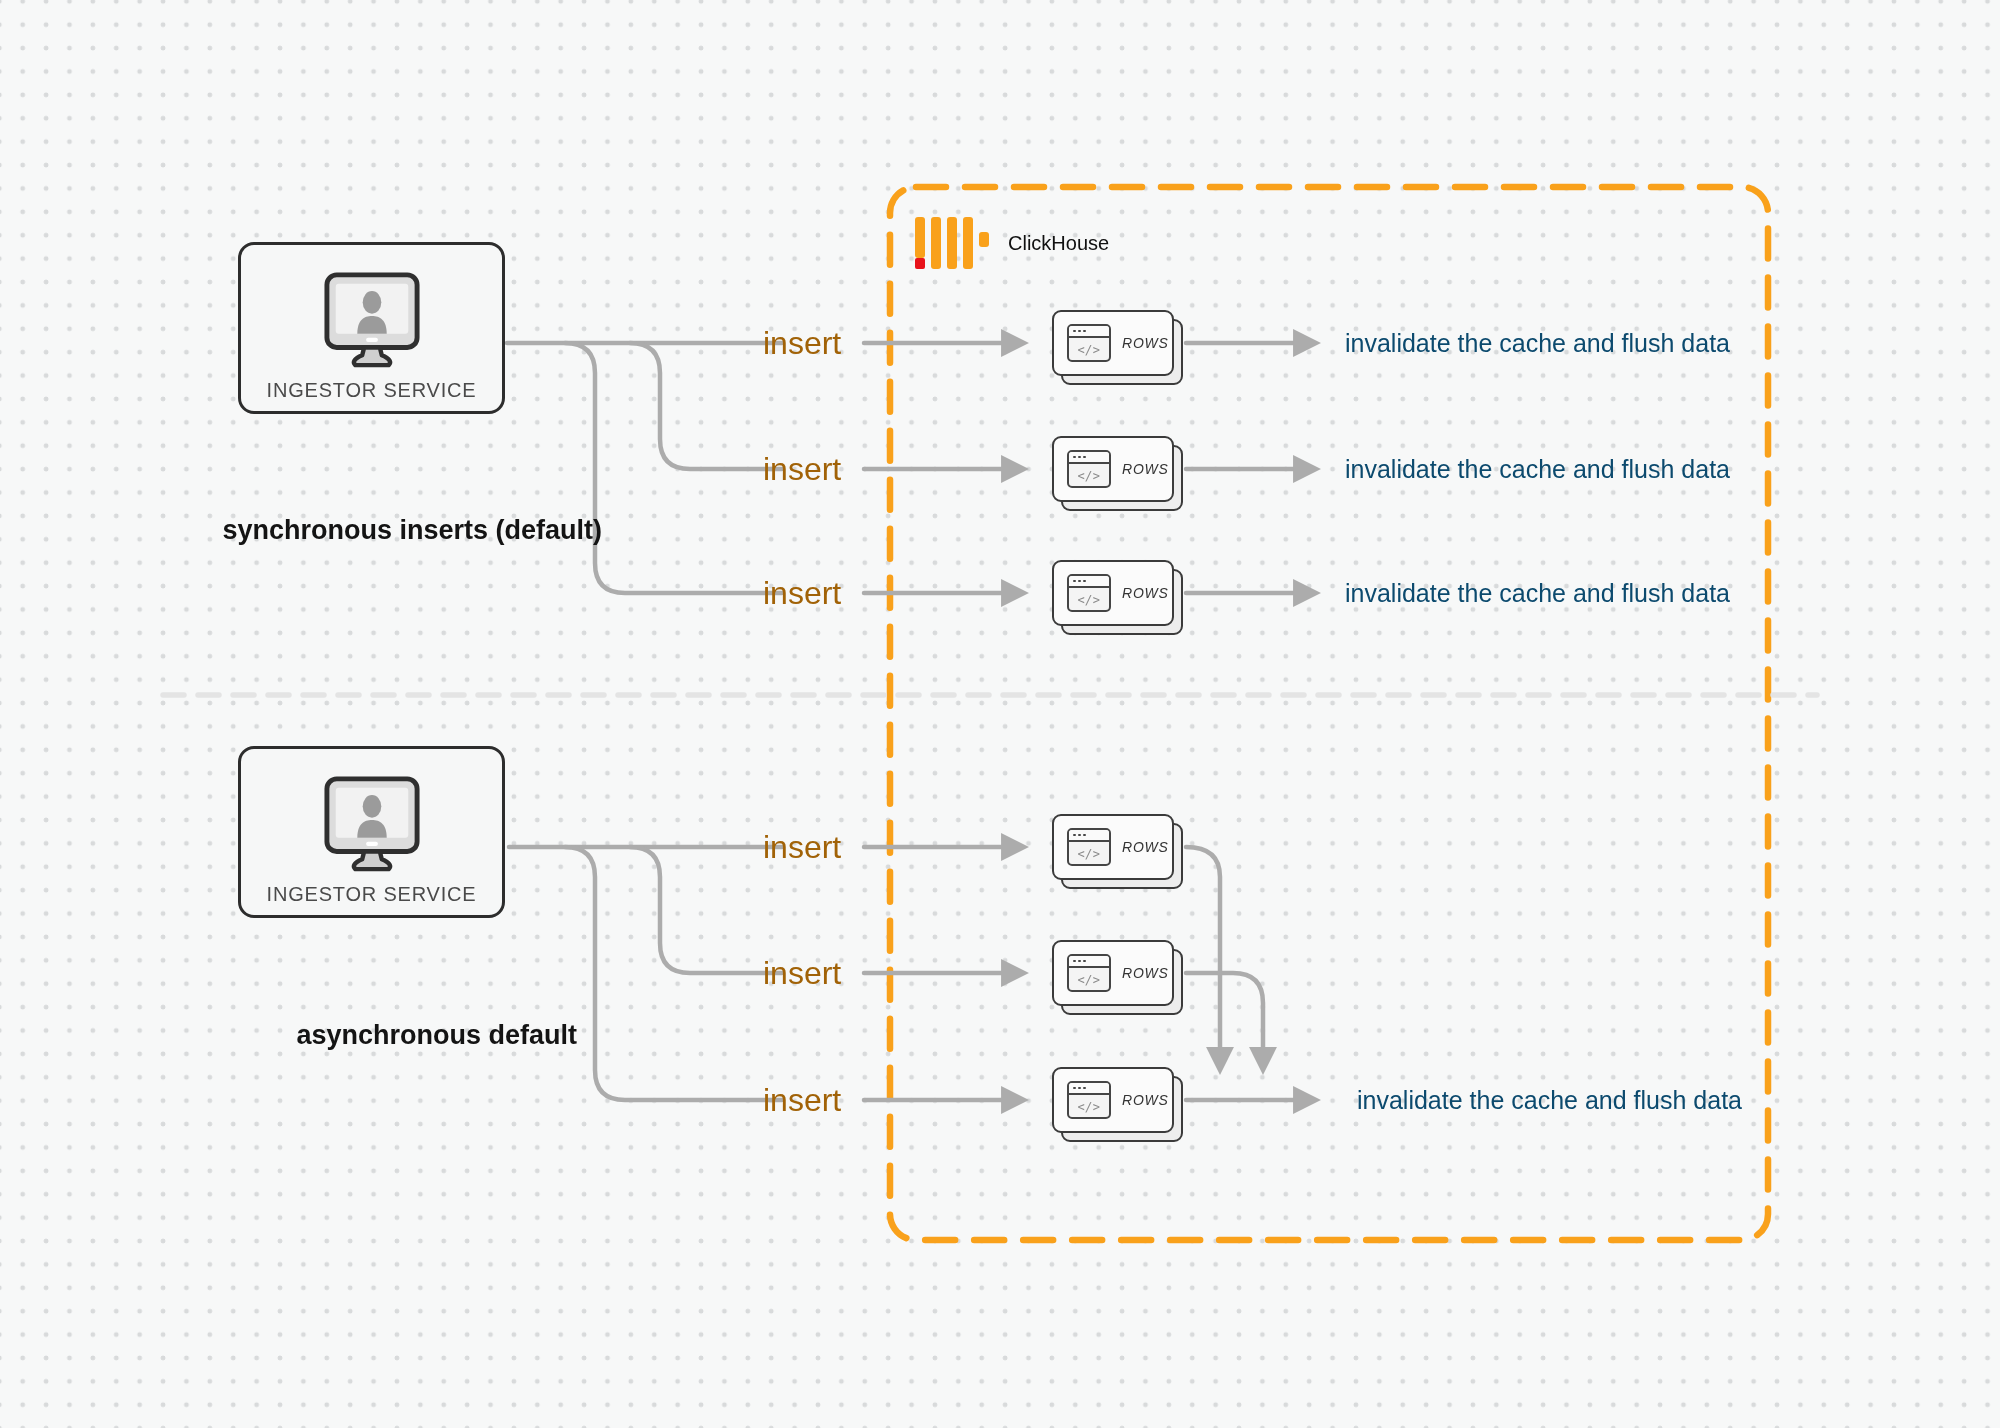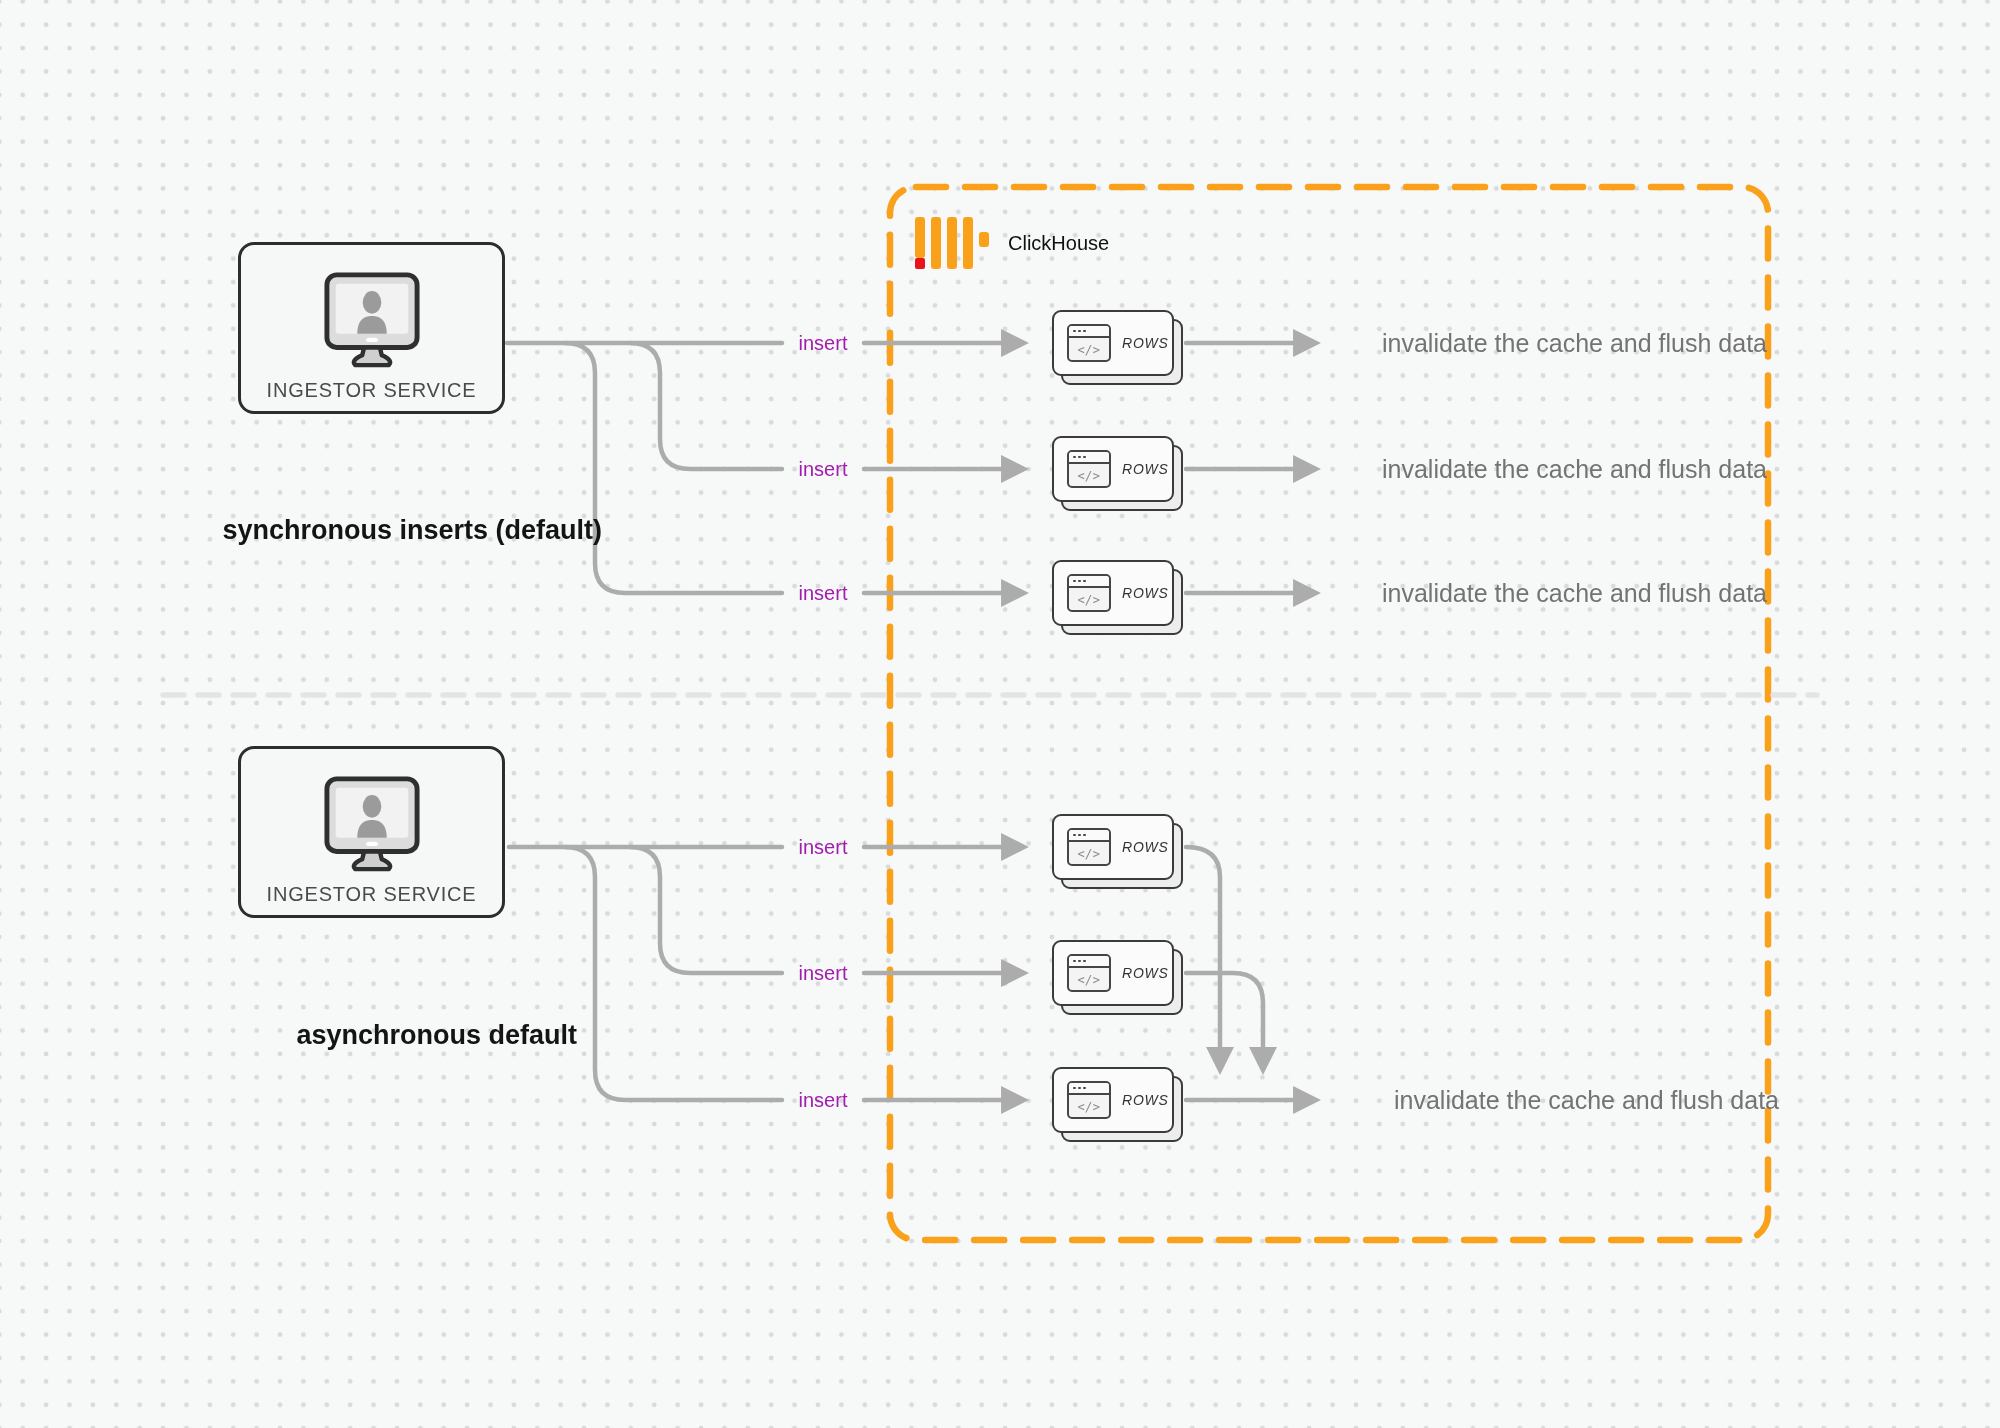--- a/index.html
+++ b/index.html
@@ -25,28 +25,28 @@
   }
 
   
   .caption{
     position:absolute;width:420px;text-align:right;
     font-size:27px;font-weight:700;color:#141414;white-space:nowrap;
   }
 
   
   .insert-label{
-    position:absolute;width:120px;height:34px;line-height:34px;text-align:center;
-    font-size:20px;color:#a21caf;
+    position:absolute;width:120px;height:34px;line-height:34px;text-align:left;
+    font-size:32px;color:#a16207;
   }
 
   
   .result-label{
     position:absolute;height:34px;line-height:34px;white-space:nowrap;
-    font-size:25px;color:#737373;margin-left:37px;
+    font-size:25px;color:#0c4a6e;
   }
 
   
   .ch-label{
     position:absolute;font-size:20px;font-weight:500;color:#111;white-space:nowrap;
     height:34px;line-height:34px;
   }
 
   
   .rows-card{position:absolute;width:122px;height:66px;}

